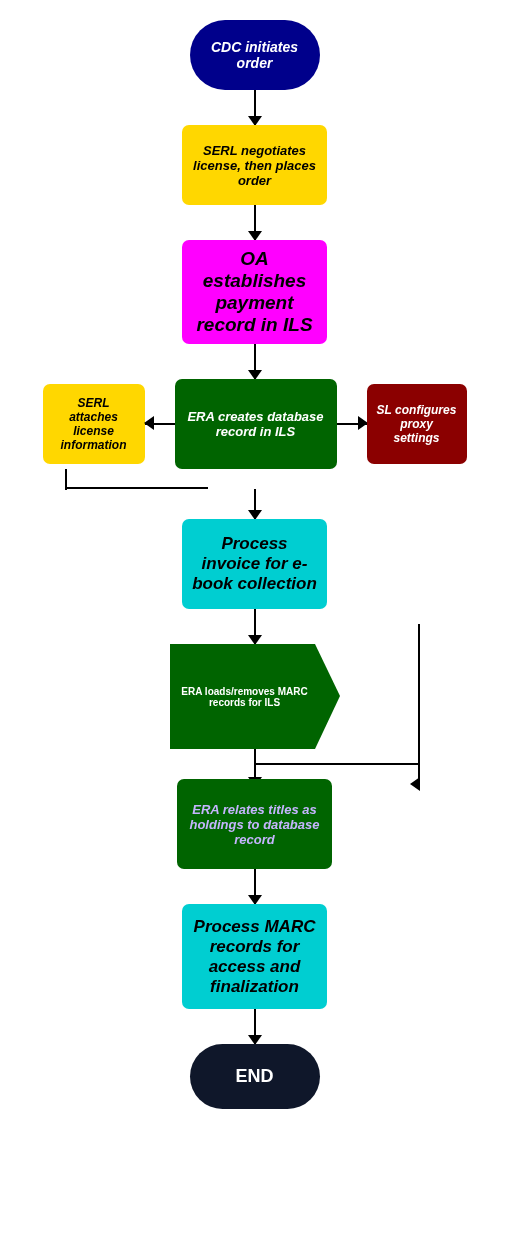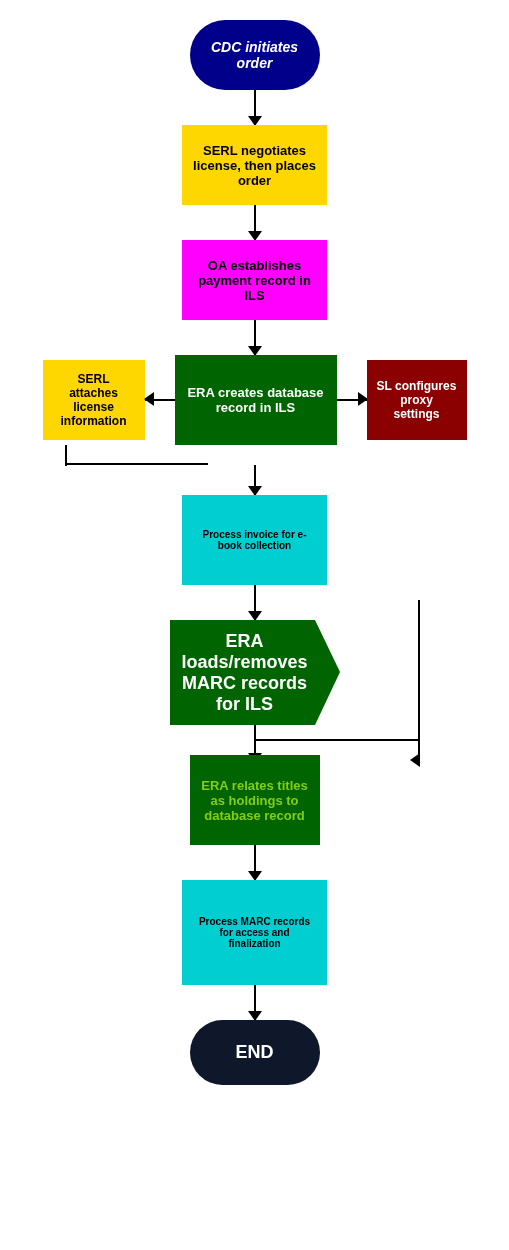--- a/index.html
+++ b/index.html
@@ -31,21 +31,22 @@
       font-size: 13px;
       padding: 8px 10px;
       position: relative;
     }
 
     .node-oval {
       border-radius: 50px;
     }
 
     .node-rect {
-      border-radius: 0;
+      border-radius: 7px;
+      font-style: italic;
     }
 
     .arrow {
       width: 2px;
       background: #000;
       position: relative;
       display: flex;
       flex-direction: column;
       align-items: center;
     }
@@ -131,21 +132,21 @@
   <div class="arrow" style="height:35px;"></div>
 
   <div class="node node-rect yellow" style="width:145px; min-height:80px; font-size:13px;">
     <span>SERL negotiates
 license, then
 places order</span>
   </div>
 
   <div class="arrow" style="height:35px;"></div>
 
-  <div class="node node-rect magenta" style="width:145px; min-height:80px; font-size:13px;">
+  <div class="node node-rect magenta" style="width:145px; min-height:80px; font-size:19px;">
     <span>OA establishes
 payment record
 in ILS</span>
   </div>
 
   <div class="arrow" style="height:35px;"></div>
 
   <div class="middle-row">
 
     <div style="display:flex; flex-direction:column; align-items:center;">
@@ -181,63 +182,63 @@
   <div style="position:relative; width:380px; height:20px; display:flex; align-items:center; justify-content:center;">
 
     <div style="position:absolute; left:0; bottom:0; width:143px; height:2px; background:#000;"></div>
 
     <div style="position:absolute; left:0; top:0; width:2px; height:21px; background:#000;"></div>
 
   </div>
 
   <div class="arrow" style="height:30px;"></div>
 
-  <div class="node node-rect teal" style="width:145px; min-height:90px; font-size:10px; color:#000;">
+  <div class="node node-rect teal" style="width:145px; min-height:90px; font-size:17px; color:#000;">
     <span>Process
 invoice for
 e-book
 collection</span>
   </div>
 
   <div class="arrow" style="height:35px;"></div>
 
   <div style="position:relative; display:flex; align-items:center; justify-content:center; width:170px; height:105px;">
 
     <svg width="170" height="105" style="position:absolute; top:0; left:0;">
       <polygon points="0,0 145,0 170,52 145,105 0,105" fill="#006400"></polygon>
     </svg>
-    <div style="position:relative; z-index:1; text-align:center; color:#fff; font-weight:bold; font-size:18px; padding-right:20px;">
+    <div style="position:relative; z-index:1; text-align:center; color:#fff; font-weight:bold; font-size:10px; padding-right:20px;">
       <span>ERA
 loads/removes
 MARC records
 for ILS</span>
     </div>
   </div>
 
   <div style="position:relative; width:380px; height:30px; display:flex; align-items:flex-start; justify-content:center;">
 
     <div style="position:absolute; left:50%; transform:translateX(-50%); top:0; width:2px; height:30px; background:#000;"></div>
     <div style="position:absolute; left:50%; transform:translateX(-50%); top:28px; width:0; height:0; border-left:7px solid transparent; border-right:7px solid transparent; border-top:10px solid #000;"></div>
 
     <div style="position:absolute; right:25px; top:-125px; width:2px; height:125px; background:#000;"></div>
     <div style="position:absolute; right:25px; top:0; width:2px; height:30px; background:#000;"></div>
     <div style="position:absolute; right:25px; top:28px; width:0; height:0; border-top:7px solid transparent; border-bottom:7px solid transparent; border-right:10px solid #000;"></div>
 
     <div style="position:absolute; right:25px; top:14px; width:calc(50% - 25px - 1px); height:2px; background:#000;"></div>
   </div>
 
-  <div class="node node-rect green-dark" style="width:130px; min-height:90px; font-size:13px; color:#84cc16;">
+  <div class="node node-rect green-dark" style="width:155px; min-height:90px; font-size:13px; color:#c4b5fd;">
     <span>ERA relates titles
 as holdings to
 database record</span>
   </div>
 
   <div class="arrow" style="height:35px;"></div>
 
-  <div class="node node-rect teal" style="width:145px; min-height:105px; font-size:10px; color:#000;">
+  <div class="node node-rect teal" style="width:145px; min-height:105px; font-size:17px; color:#000;">
     <span>Process
 MARC
 records for
 access and
 finalization</span>
   </div>
 
   <div class="arrow" style="height:35px;"></div>
 
   <div class="node node-oval black-node" style="width:130px; height:65px; font-size:18px; font-weight:bold;">

